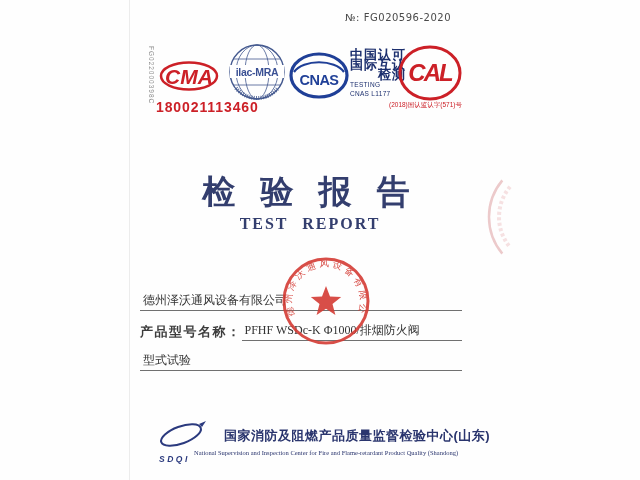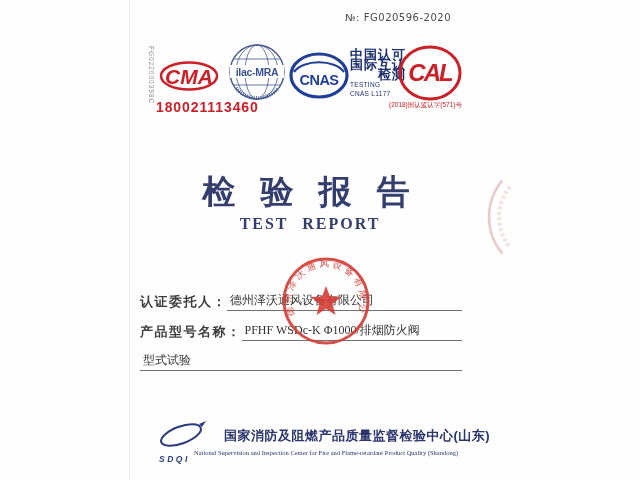--- a/index.html
+++ b/index.html
@@ -102,21 +102,20 @@
   <svg id="cal-svg" class="logo" width="66" height="58">
     <ellipse cx="33" cy="28" rx="30" ry="26" fill="none" stroke="#cc2027" stroke-width="3"></ellipse>
     <text x="33" y="36" text-anchor="middle" font-size="24" font-weight="bold" font-style="italic" fill="#cc2027" font-family="Liberation Sans, sans-serif" letter-spacing="-2">CAL</text>
   </svg>
   <div class="cal-caption">(2018)国认监认字(571)号</div>
 
   <div class="title-zh">检 验 报 告</div>
   <div class="title-en">TEST REPORT</div>
 
   <div class="field-row" id="field-applicant">
-    <span class="field-label">认证委托人：</span>
     <span class="field-value">德州泽沃通风设备有限公司</span>
   </div>
   <div class="field-row" id="field-model">
     <span class="field-label">产品型号名称：</span>
     <span class="field-value">PFHF WSDc-K Φ1000/排烟防火阀</span>
   </div>
   <div class="field-row" id="field-category">
     <span class="field-value">型式试验</span>
   </div>
 

